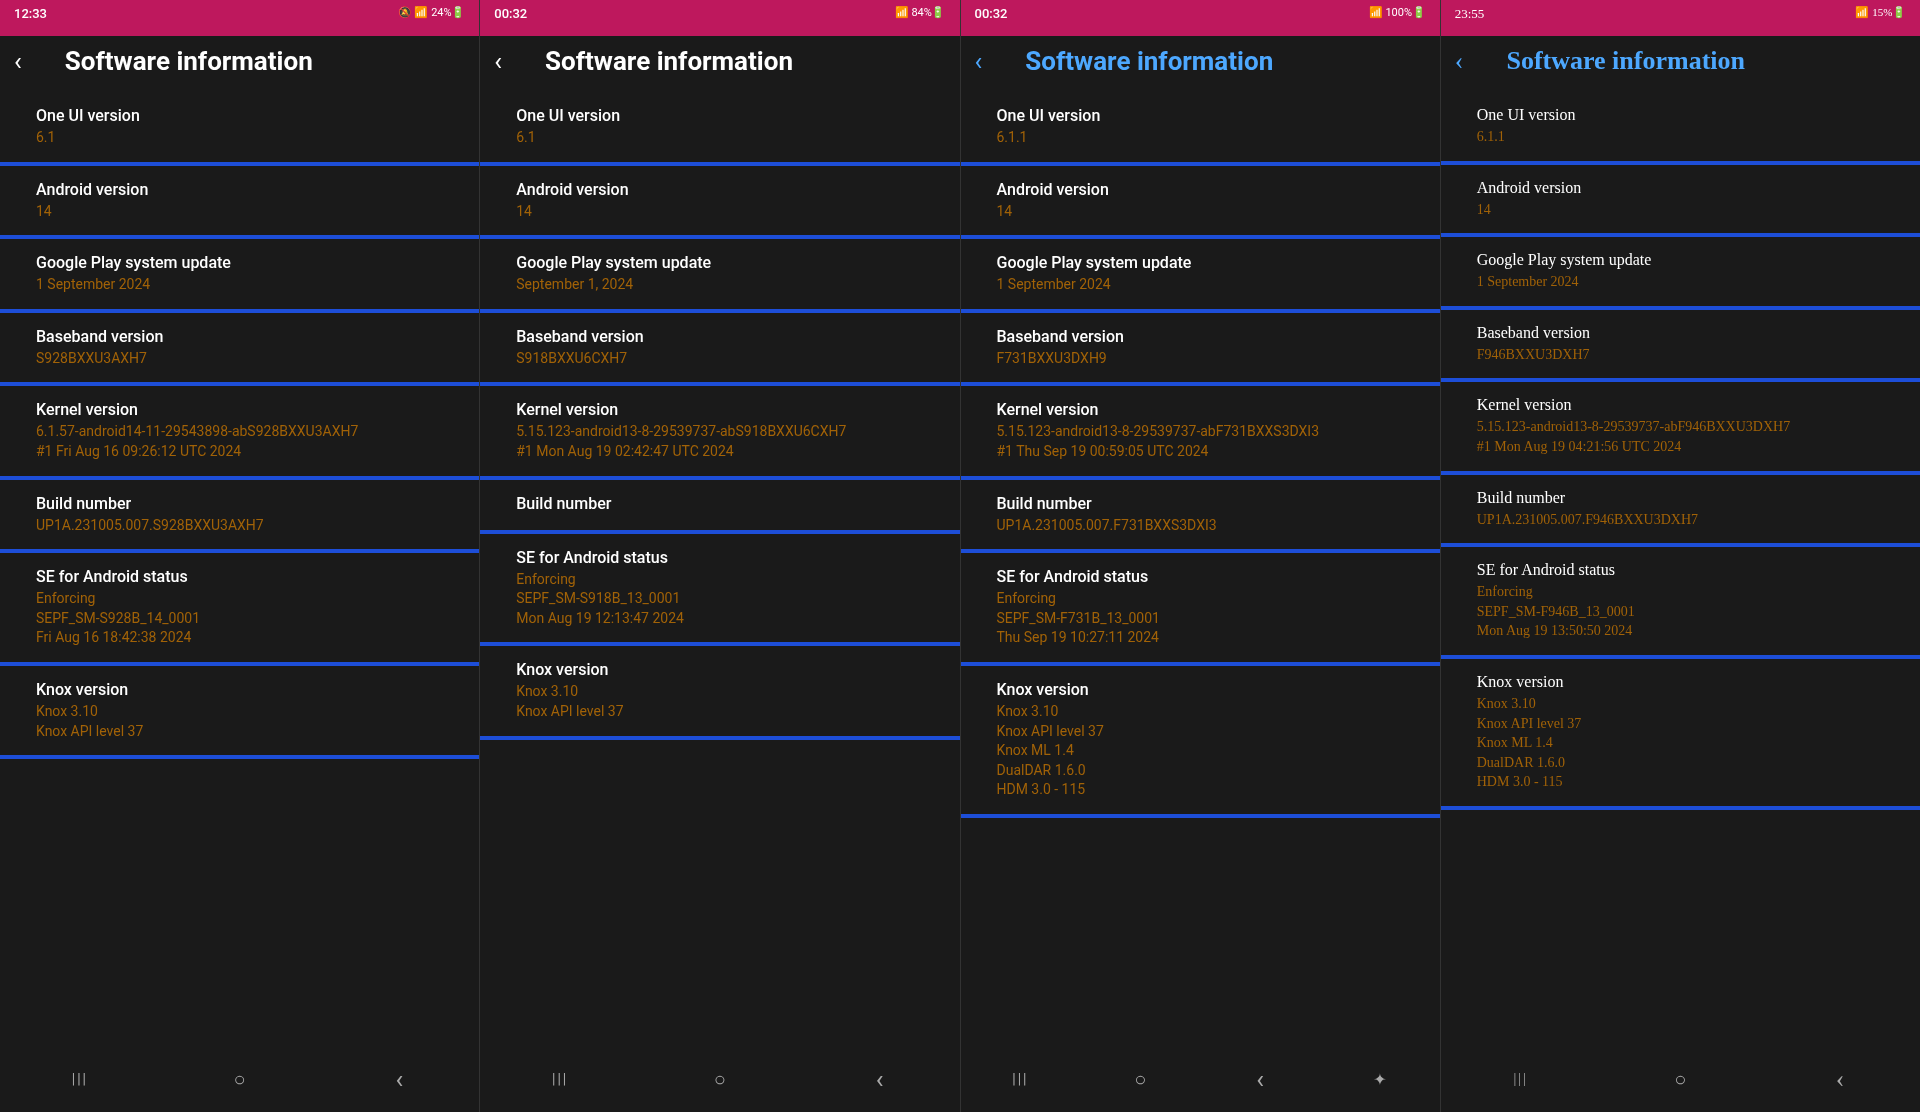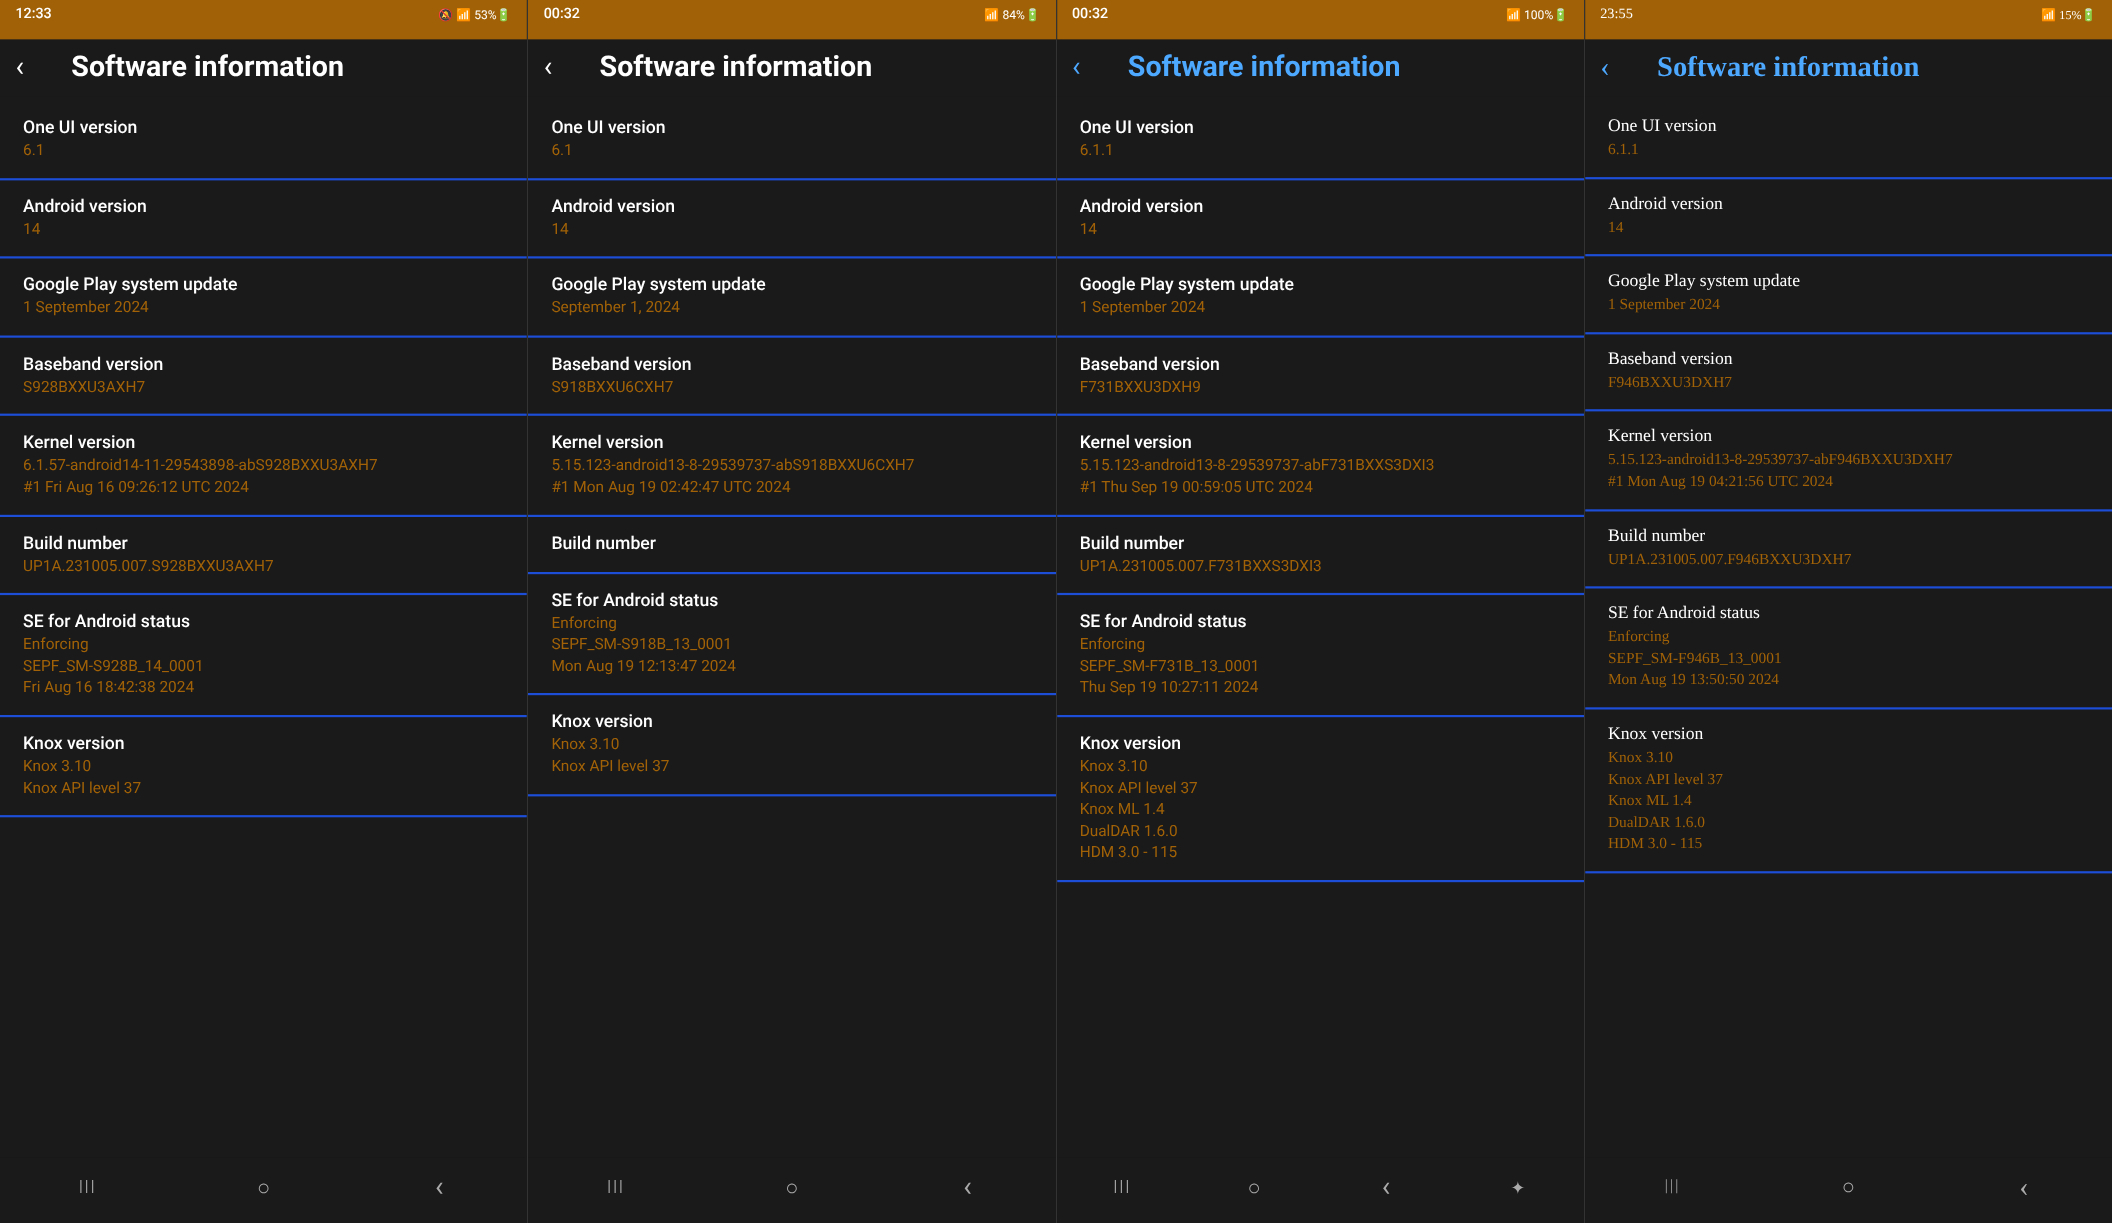--- a/index.html
+++ b/index.html
@@ -19,23 +19,23 @@
       border-right: 1px solid #333;
       height: 1112px;
       overflow: hidden;
     }
     .phone-panel:last-child { border-right: none; font-family: Liberation Serif, serif; }
 
     
     .status-bar {
       display: flex;
       justify-content: space-between;
-      align-items: flex-end;
-      padding: 16px 14px;
-      background: #a16207;
+      align-items: flex-start;
+      padding: 6px 14px;
+      background: #be185d;
       height: 36px;
     }
     .status-left {
       color: #fff;
       font-size: 13px;
       font-weight: 500;
       display: flex;
       align-items: center;
       gap: 5px;
     }
@@ -77,22 +77,22 @@
     }
 
     
     .content {
       flex: 1;
       overflow-y: auto;
       background: #1a1a1a;
       padding: 4px 0;
     }
     .info-item {
-      padding: 14px 21px;
-      border-bottom: 2px solid #1d4ed8;
+      padding: 14px 36px;
+      border-bottom: 4px solid #1d4ed8;
     }
     .info-label {
       font-size: 16px;
       font-weight: 500;
       color: #fff;
       margin-bottom: 3px;
     }
     .info-value {
       font-size: 14px;
       color: #a16207;
@@ -122,21 +122,21 @@
     .nav-home::before { content: '○'; font-size: 20px; }
     .nav-back::before { content: '‹'; font-size: 26px; }
     .nav-task::before { content: '✦'; font-size: 16px; }
   </style>
 </head>
 <body>
 
 <div class="phone-panel panel-1">
     <div class="status-bar">
     <span class="status-left">12:33</span>
-    <span class="status-right status-icons">🔕 📶 53%🔋</span>
+    <span class="status-right status-icons">🔕 📶 24%🔋</span>
   </div>
     <div class="page-header">
     <span class="back-arrow" style="color:#fff;font-size:26px;">‹</span>
     <span class="page-title" style="color:#fff;">Software information</span>
   </div>
     <div class="content">
       <div class="info-item">
       <div class="info-label">One UI version</div>
       <div class="info-value">6.1</div>
     </div>

